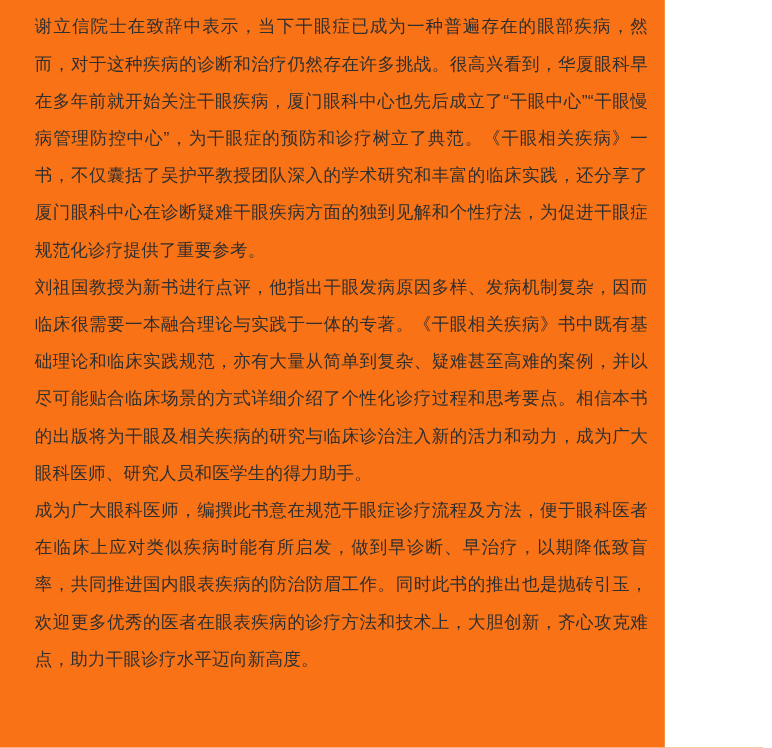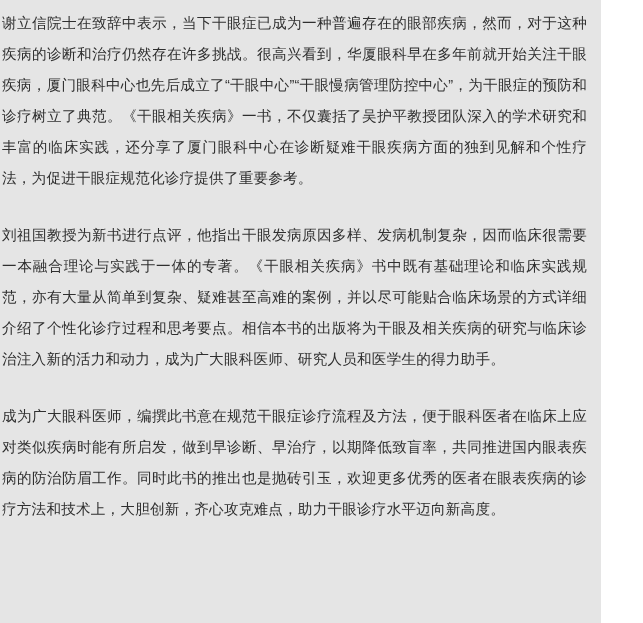--- a/index.html
+++ b/index.html
@@ -8,36 +8,35 @@
   }
   body {
     width: 643px;
     height: 623px;
     background: #ffffff;
     font-family: "Liberation Sans", sans-serif;
     overflow: hidden;
   }
   .article {
     box-sizing: border-box;
-    width: 601px;
+    width: 554px;
     height: 623px;
-    padding: 8px 14px 0 2px;
-    background: #e5e5e5;
+    padding: 8px 14px 0 29px;
+    background: #f97316;
   }
   .para {
     color: #2f2f2f;
     font-size: 14.6px;
     line-height: 31px;
     text-align: justify;
     text-justify: inter-ideograph;
     letter-spacing: 0.2px;
     margin: 0;
   }
   .para + .para {
-    margin-top: 26px;
   }
 </style>
 </head>
 <body>
 
 <div class="article">
   <p class="para">谢立信院士在致辞中表示，当下干眼症已成为一种普遍存在的眼部疾病，然而，对于这种疾病的诊断和治疗仍然存在许多挑战。很高兴看到，华厦眼科早在多年前就开始关注干眼疾病，厦门眼科中心也先后成立了“干眼中心”“干眼慢病管理防控中心”，为干眼症的预防和诊疗树立了典范。《干眼相关疾病》一书，不仅囊括了吴护平教授团队深入的学术研究和丰富的临床实践，还分享了厦门眼科中心在诊断疑难干眼疾病方面的独到见解和个性疗法，为促进干眼症规范化诊疗提供了重要参考。</p>
   <p class="para">刘祖国教授为新书进行点评，他指出干眼发病原因多样、发病机制复杂，因而临床很需要一本融合理论与实践于一体的专著。《干眼相关疾病》书中既有基础理论和临床实践规范，亦有大量从简单到复杂、疑难甚至高难的案例，并以尽可能贴合临床场景的方式详细介绍了个性化诊疗过程和思考要点。相信本书的出版将为干眼及相关疾病的研究与临床诊治注入新的活力和动力，成为广大眼科医师、研究人员和医学生的得力助手。</p>
   <p class="para">成为广大眼科医师，编撰此书意在规范干眼症诊疗流程及方法，便于眼科医者在临床上应对类似疾病时能有所启发，做到早诊断、早治疗，以期降低致盲率，共同推进国内眼表疾病的防治防眉工作。同时此书的推出也是抛砖引玉，欢迎更多优秀的医者在眼表疾病的诊疗方法和技术上，大胆创新，齐心攻克难点，助力干眼诊疗水平迈向新高度。</p>
 </div>

